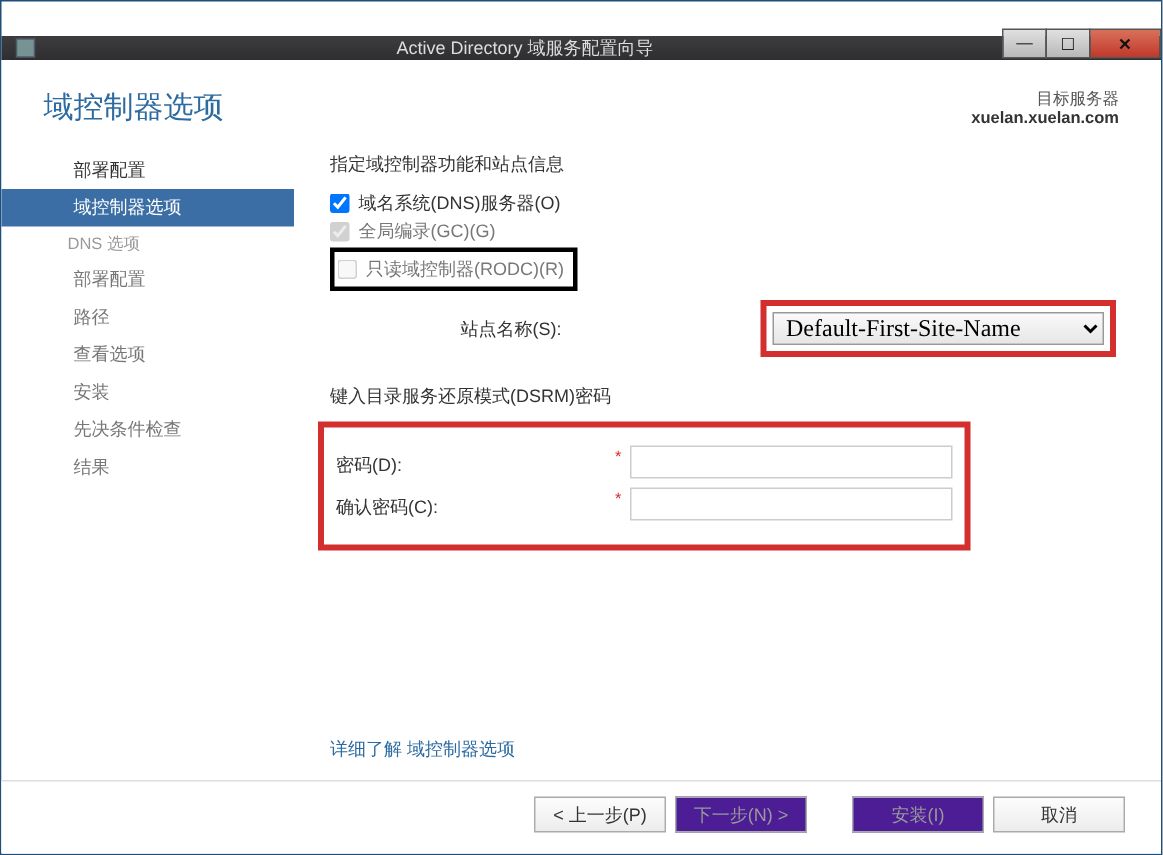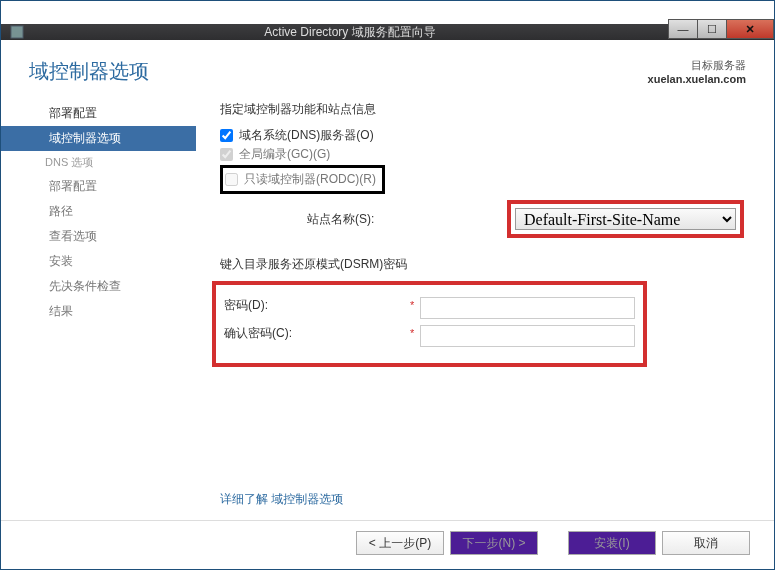--- a/index.html
+++ b/index.html
@@ -170,21 +170,21 @@
       margin-top: 18px;
     }
     .password-highlight {
       border: 4px solid #d32f2f;
       padding: 6px 8px 16px 8px;
       display: inline-block;
       margin-left: -8px;
     }
     .pw-row {
       display: flex;
-      align-items: flex-start;
+      align-items: flex-end;
       margin-top: 6px;
     }
     .pw-label {
       width: 196px;
       font-size: 12px;
       color: #333;
     }
     .pw-input-wrap {
       position: relative;
     }

